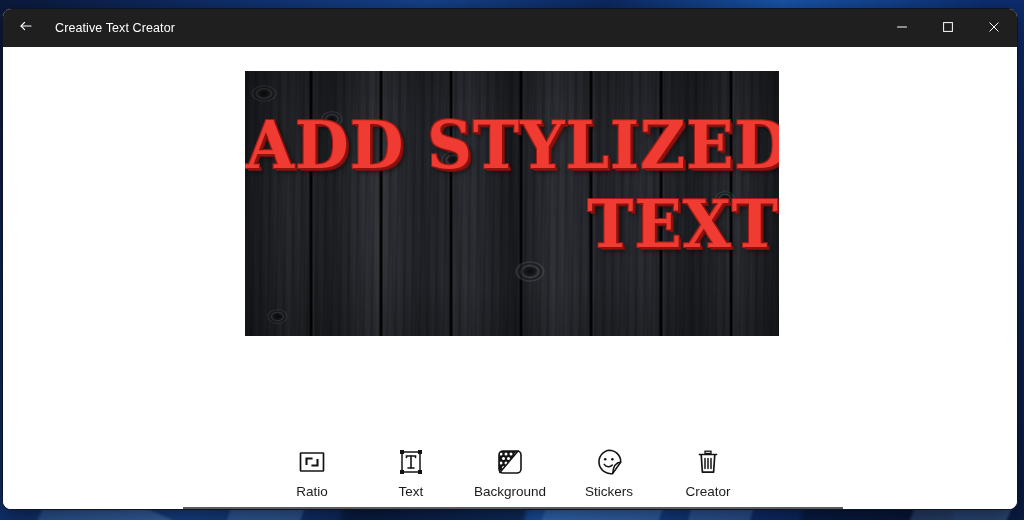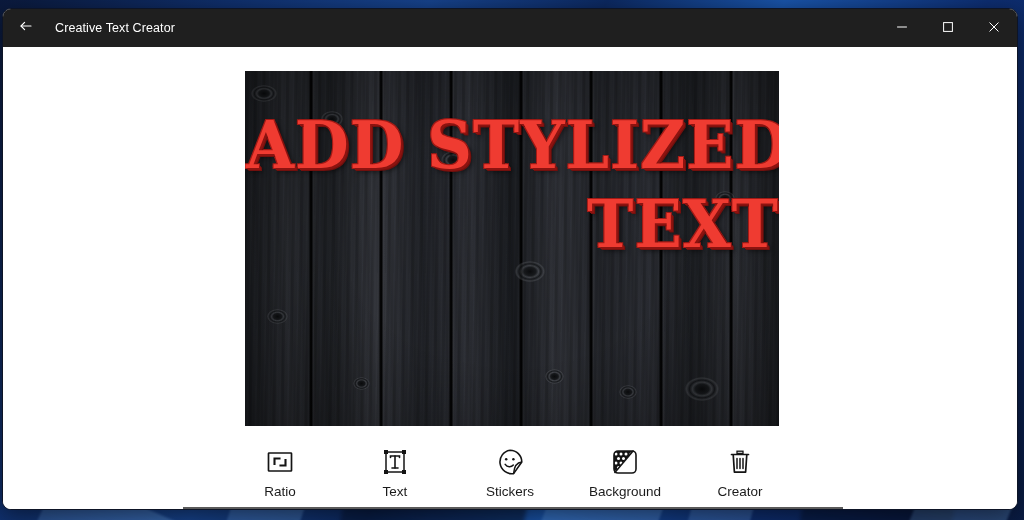--- a/index.html
+++ b/index.html
@@ -97,21 +97,21 @@
   #canvas-wrap {
     position: absolute;
     left: 242px;
     top: 24px;
     width: 534px;
     height: 357px;
   }
   #canvas {
     position: relative;
     width: 534px;
-    height: 355px;
+    height: 265px;
     overflow: hidden;
     background: #14161a;
   }
   
   #wood {
     position: absolute;
     inset: 0;
     background-color: #24262a;
     background-image:
       
@@ -197,21 +197,21 @@
   
   #toolbar {
     position: absolute;
     left: 0;
     right: 0;
     top: 396px;
     height: 68px;
     display: flex;
     justify-content: center;
     align-items: flex-start;
-    gap: 16px;
+    gap: 0px;
   }
   .tool {
     width: 99px;
     height: 66px;
     display: flex;
     flex-direction: column;
     align-items: center;
     justify-content: flex-start;
     cursor: pointer;
     border-radius: 5px;
@@ -343,34 +343,20 @@
               <path d="M10.5 10.5 V9 H19.5 V10.5" stroke="#141414" stroke-width="1.6" stroke-linecap="round"></path>
               <path d="M15 9 V21" stroke="#141414" stroke-width="1.6" stroke-linecap="round"></path>
               <path d="M12 21 H18" stroke="#141414" stroke-width="1.6" stroke-linecap="round"></path>
               <rect x="4" y="3" width="4" height="4" fill="#141414"></rect>
               <rect x="22" y="3" width="4" height="4" fill="#141414"></rect>
               <rect x="4" y="23" width="4" height="4" fill="#141414"></rect>
               <rect x="22" y="23" width="4" height="4" fill="#141414"></rect>
             </svg>
           </div>
           <div class="tool-label">Text</div>
-        </div>
-
-        <div class="tool">
-          <div class="tool-icon">
-            <svg width="30" height="30" viewBox="0 0 30 30" fill="none" aria-hidden="true">
-              <path d="M15 3.2 a11.8 11.8 0 1 1 -0.2 0 M26.8 15 L18.5 26.5" stroke="none"></path>
-              <path d="M15 3.2 A11.8 11.8 0 0 1 26.8 15 L18.6 26.6 A11.8 11.8 0 1 1 15 3.2 Z" stroke="#141414" stroke-width="1.6" fill="none" stroke-linejoin="round"></path>
-              <path d="M26.8 15 C22 15.4 19.2 18.6 18.6 26.6" stroke="#141414" stroke-width="1.5" fill="none"></path>
-              <circle cx="11.2" cy="12.2" r="1.25" fill="#141414"></circle>
-              <circle cx="18.4" cy="12.2" r="1.25" fill="#141414"></circle>
-              <path d="M10.2 17.4 C12.3 20.4 16.2 20.6 18.3 18.1" stroke="#141414" stroke-width="1.5" fill="none" stroke-linecap="round"></path>
-            </svg>
-          </div>
-          <div class="tool-label">Stickers</div>
         </div>
 
         <div class="tool">
           <div class="tool-icon">
             <svg width="30" height="30" viewBox="0 0 30 30" fill="none" aria-hidden="true">
               <defs>
                 <clipPath id="bgclip">
                   <path d="M8 4 H22 a4 4 0 0 1 4 4 V22 a4 4 0 0 1 -4 4 H8 a4 4 0 0 1 -4 -4 V8 a4 4 0 0 1 4 -4 Z"></path>
                 </clipPath>
                 <clipPath id="bgtri">
@@ -401,20 +387,34 @@
               <path d="M8 4 H22 a4 4 0 0 1 4 4 V22 a4 4 0 0 1 -4 4 H8 a4 4 0 0 1 -4 -4 V8 a4 4 0 0 1 4 -4 Z" stroke="#141414" stroke-width="1.6" fill="none"></path>
               <path d="M23.5 3.5 L4.5 26" stroke="#141414" stroke-width="1.5"></path>
             </svg>
           </div>
           <div class="tool-label">Background</div>
         </div>
 
         <div class="tool">
           <div class="tool-icon">
             <svg width="30" height="30" viewBox="0 0 30 30" fill="none" aria-hidden="true">
+              <path d="M15 3.2 a11.8 11.8 0 1 1 -0.2 0 M26.8 15 L18.5 26.5" stroke="none"></path>
+              <path d="M15 3.2 A11.8 11.8 0 0 1 26.8 15 L18.6 26.6 A11.8 11.8 0 1 1 15 3.2 Z" stroke="#141414" stroke-width="1.6" fill="none" stroke-linejoin="round"></path>
+              <path d="M26.8 15 C22 15.4 19.2 18.6 18.6 26.6" stroke="#141414" stroke-width="1.5" fill="none"></path>
+              <circle cx="11.2" cy="12.2" r="1.25" fill="#141414"></circle>
+              <circle cx="18.4" cy="12.2" r="1.25" fill="#141414"></circle>
+              <path d="M10.2 17.4 C12.3 20.4 16.2 20.6 18.3 18.1" stroke="#141414" stroke-width="1.5" fill="none" stroke-linecap="round"></path>
+            </svg>
+          </div>
+          <div class="tool-label">Stickers</div>
+        </div>
+
+        <div class="tool">
+          <div class="tool-icon">
+            <svg width="30" height="30" viewBox="0 0 30 30" fill="none" aria-hidden="true">
               <path d="M6.5 7.5 H23.5" stroke="#141414" stroke-width="1.7" stroke-linecap="round"></path>
               <rect x="12" y="4.2" width="6" height="2.2" stroke="#141414" stroke-width="1.3" fill="none"></rect>
               <path d="M8.2 7.5 L9.4 25.2 H20.6 L21.8 7.5" stroke="#141414" stroke-width="1.7" fill="none" stroke-linejoin="round"></path>
               <path d="M12 11.5 V21.5 M15 11.5 V21.5 M18 11.5 V21.5" stroke="#141414" stroke-width="1.5" stroke-linecap="round"></path>
             </svg>
           </div>
           <div class="tool-label">Creator</div>
         </div>
 
 

